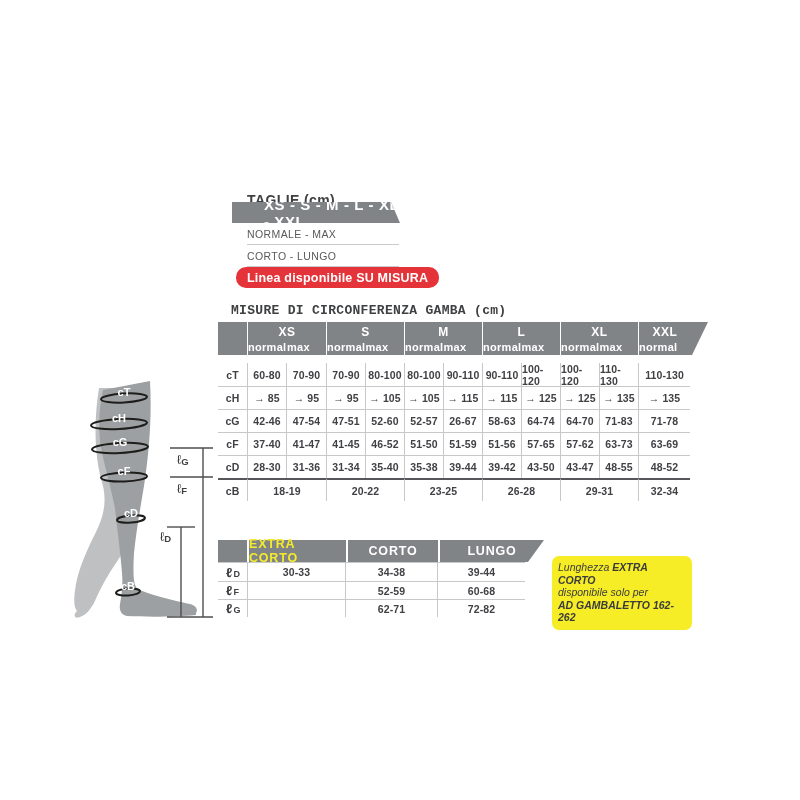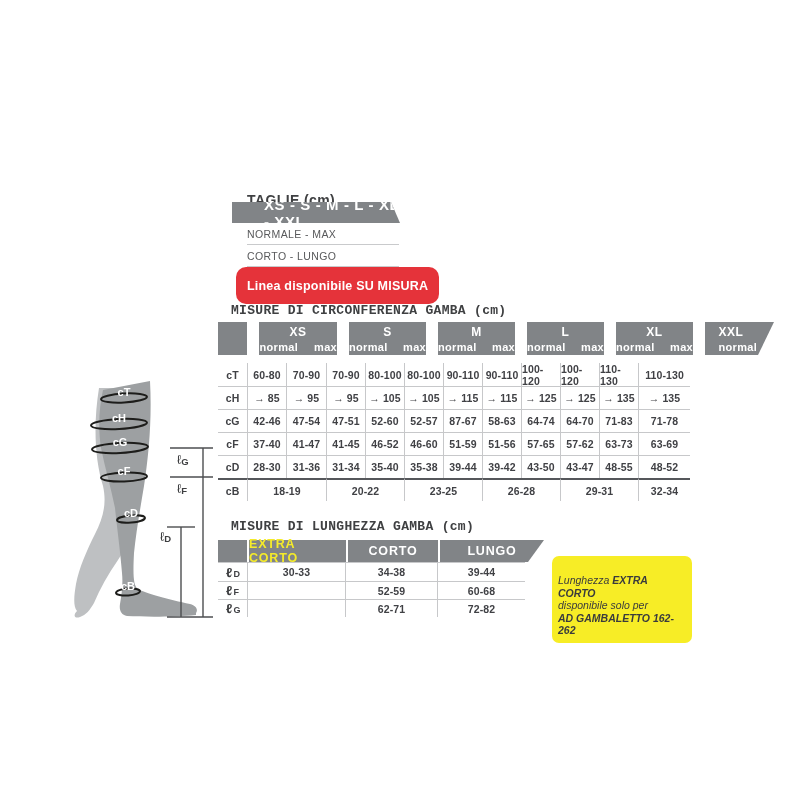--- a/index.html
+++ b/index.html
@@ -12,38 +12,38 @@
   .sizes-banner{position:absolute;left:232px;top:202px;width:168px;height:21px;
                 background:#818487;color:#fff;font-size:15px;font-weight:bold;
                 letter-spacing:.6px;display:flex;align-items:center;padding-left:32px;
                 box-sizing:border-box;clip-path:polygon(0 0,calc(100% - 9px) 0,100% 100%,0 100%);}
   .option{position:absolute;left:247px;width:152px;height:16px;font-size:10.5px;
           letter-spacing:.4px;color:#58595b;border-bottom:1px solid #c9cacc;}
   .option.o1{top:228px;}
   .option.o2{top:250px;}
   .custom-banner{position:absolute;left:236px;top:267px;height:21px;background:#e5333a;
                  border-radius:10px;color:#fff;font-size:12.5px;font-weight:bold;
-                 display:flex;align-items:center;padding:8px 11px;letter-spacing:.2px;}
+                 display:flex;align-items:center;padding:0 11px;letter-spacing:.2px;}
 
   
   .sec-title{position:absolute;left:231px;font-size:13px;font-weight:bold;
              letter-spacing:.3px;color:#3f4042;font-family:Liberation Mono, monospace;}
   .sec-title.circ{top:303px;}
   .sec-title.len{top:519px;}
 
   
-  .thead{position:absolute;display:flex;gap:12px;}
+  .thead{position:absolute;display:flex;gap:1px;}
   .circ-header{left:218px;top:322px;height:33px;}
   .len-header{left:218px;top:540px;height:22px;gap:2px;}
   .hseg{background:#818487;color:#fff;display:flex;flex-direction:column;
         justify-content:space-between;box-sizing:border-box;padding:3px 0 2px 0;}
   .hlabel{width:29px;}
   .hsize{font-size:12px;font-weight:bold;text-align:center;letter-spacing:.5px;}
   .hcols{display:flex;font-size:11px;font-weight:bold;letter-spacing:.3px;}
-  .hcols span{flex:1;text-align:right;}
+  .hcols span{flex:1;text-align:left;}
   .hxxl{clip-path:polygon(0 0,100% 0,calc(100% - 16px) 100%,0 100%);}
   .hxxl .hsize,.hxxl .hcols span{flex:none;width:52px;}
   .len-seg{background:#818487;color:#fff;font-size:12.5px;font-weight:bold;
            letter-spacing:.8px;display:flex;align-items:center;justify-content:center;
            box-sizing:border-box;}
   .len-lab{width:29px;}
   .ec-text{color:#f5eb2a;}
   .len-lungo{clip-path:polygon(0 0,100% 0,calc(100% - 16px) 100%,0 100%);}
   .len-lungo span{width:88px;text-align:center;}
 
@@ -59,21 +59,21 @@
   .rowlab{border-left:none;justify-content:center;}
   .lt{border-top:1px solid #c7c8ca;}
   .dt{border-top:2px solid #55575b;}
   .sp2{grid-column:span 2;}
   .llab{border-left:none;justify-content:flex-start;padding-left:8px;}
   .lsym{font-size:13px;color:#3d3e40;}
   .lsub{font-size:9px;font-weight:bold;margin-top:3px;margin-left:1px;}
 
   
   .note{position:absolute;left:552px;top:556px;width:140px;background:#f7ed26;
-        border-radius:7px;padding:18px 8px 6px 6px;box-sizing:border-box;
+        border-radius:7px;padding:5px 8px 6px 6px;box-sizing:border-box;
         font-size:10.5px;font-style:italic;color:#3a3b3d;line-height:12.5px;}
   .note b{font-weight:bold;}
 
   
   .leg-svg{position:absolute;left:70px;top:365px;}
   .leg-svg text{font-family:"Liberation Sans","DejaVu Sans",sans-serif;}
   .band-label{font-size:11px;font-weight:bold;fill:#fff;}
   .ruler{stroke:#4c4e50;stroke-width:1.4;}
   .rlabel{fill:#3d3e40;}
 </style>
@@ -210,33 +210,33 @@
     <div class="cell lt">→ 125</div>
     <div class="cell lt">→ 135</div>
     <div class="cell lt">→ 135</div>
 
     <div class="cell rowlab lt">cG</div>
     <div class="cell lt">42-46</div>
     <div class="cell lt">47-54</div>
     <div class="cell lt">47-51</div>
     <div class="cell lt">52-60</div>
     <div class="cell lt">52-57</div>
-    <div class="cell lt">87-67</div>
+    <div class="cell lt">26-67</div>
     <div class="cell lt">58-63</div>
     <div class="cell lt">64-74</div>
     <div class="cell lt">64-70</div>
     <div class="cell lt">71-83</div>
     <div class="cell lt">71-78</div>
 
     <div class="cell rowlab lt">cF</div>
     <div class="cell lt">37-40</div>
     <div class="cell lt">41-47</div>
     <div class="cell lt">41-45</div>
     <div class="cell lt">46-52</div>
-    <div class="cell lt">46-60</div>
+    <div class="cell lt">51-50</div>
     <div class="cell lt">51-59</div>
     <div class="cell lt">51-56</div>
     <div class="cell lt">57-65</div>
     <div class="cell lt">57-62</div>
     <div class="cell lt">63-73</div>
     <div class="cell lt">63-69</div>
 
     <div class="cell rowlab lt">cD</div>
     <div class="cell lt">28-30</div>
     <div class="cell lt">31-36</div>
@@ -252,21 +252,20 @@
 
     <div class="cell rowlab dt">cB</div>
     <div class="cell dt sp2">18-19</div>
     <div class="cell dt sp2">20-22</div>
     <div class="cell dt sp2">23-25</div>
     <div class="cell dt sp2">26-28</div>
     <div class="cell dt sp2">29-31</div>
     <div class="cell dt">32-34</div>
   </div>
 
-  <div class="sec-title len">MISURE DI LUNGHEZZA GAMBA (cm)</div>
 
   <div class="thead len-header">
     <div class="len-seg len-lab"></div>
     <div class="len-seg" style="width:97px">
       <span class="ec-text">EXTRA CORTO</span>
     </div>
     <div class="len-seg" style="width:90px">
       <span>CORTO</span>
     </div>
     <div class="len-seg len-lungo" style="width:104px">

